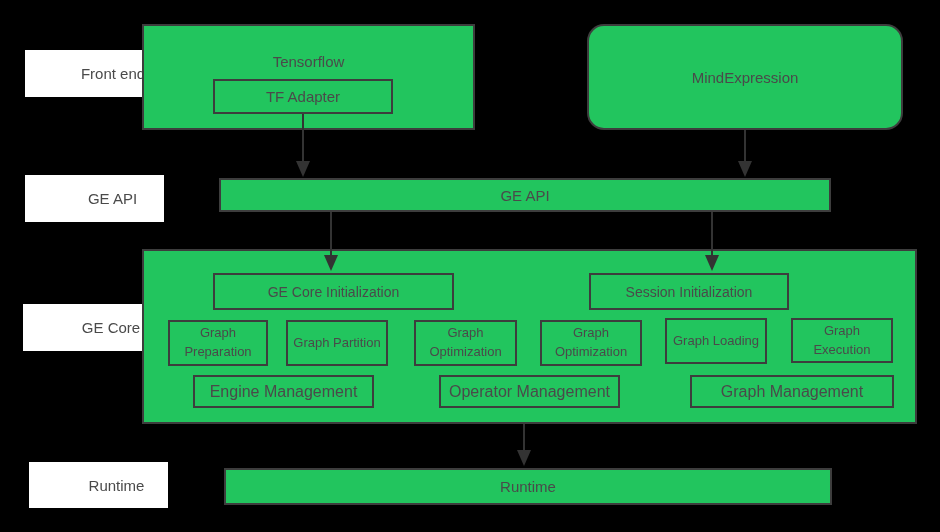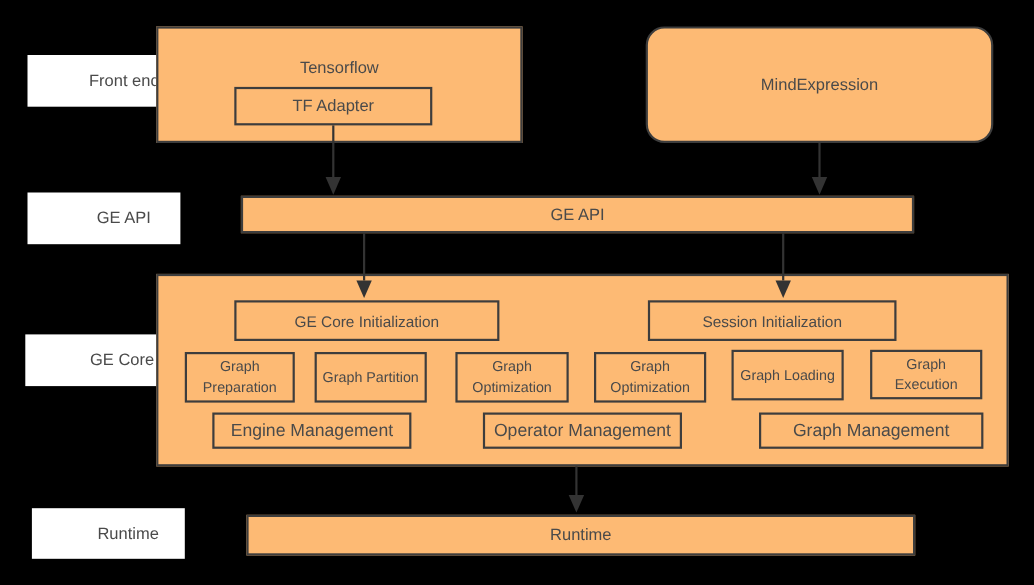--- a/index.html
+++ b/index.html
@@ -25,21 +25,21 @@
     font-size: 15px;
     display: flex;
     align-items: center;
     justify-content: center;
     text-align: center;
     padding-left: 36px;
   }
   
   .box {
     position: absolute;
-    background: #fdba74;
+    background: #22c55e;
     border: 2px solid #3d3d3d;
     box-sizing: border-box;
     color: #4a4a4a;
   }
   .center {
     display: flex;
     align-items: center;
     justify-content: center;
     text-align: center;
   }
@@ -95,21 +95,21 @@
   </div>
   <div class="box center bar-text inner-box" style="left:213px; top:79px; width:180px; height:35px;">TF Adapter</div>
 
   <div class="box center bar-text" style="left:587px; top:24px; width:316px; height:106px;border-radius:17px;">MindExpression</div>
 
   <div class="box center bar-text" style="left:219px; top:178px; width:612px; height:34px;">GE API</div>
 
   <div class="box ge-core-container" style="left:142px; top:249px; width:775px; height:175px;"></div>
 
   <div class="box center init-text inner-box" style="left:213px; top:273px; width:241px; height:37px;">GE Core Initialization</div>
-  <div class="box center init-text inner-box" style="left:589px; top:273px; width:226px; height:37px;">Session Initialization</div>
+  <div class="box center init-text inner-box" style="left:589px; top:273px; width:200px; height:37px;">Session Initialization</div>
 
   <div class="box center module inner-box" style="left:168px; top:320px; width:100px; height:46px;">Graph Preparation</div>
   <div class="box center module inner-box" style="left:286px; top:320px; width:102px; height:46px;">Graph Partition</div>
   <div class="box center module inner-box" style="left:414px; top:320px; width:103px; height:46px;">Graph Optimization</div>
   <div class="box center module inner-box" style="left:540px; top:320px; width:102px; height:46px;">Graph Optimization</div>
   <div class="box center module inner-box" style="left:665px; top:318px; width:102px; height:46px;">Graph Loading</div>
   <div class="box center module inner-box" style="left:791px; top:318px; width:102px; height:45px;text-align:center;">Graph Execution</div>
 
   <div class="box center mgmt inner-box" style="left:193px; top:375px; width:181px; height:33px;">Engine Management</div>
   <div class="box center mgmt inner-box" style="left:439px; top:375px; width:181px; height:33px;">Operator Management</div>

